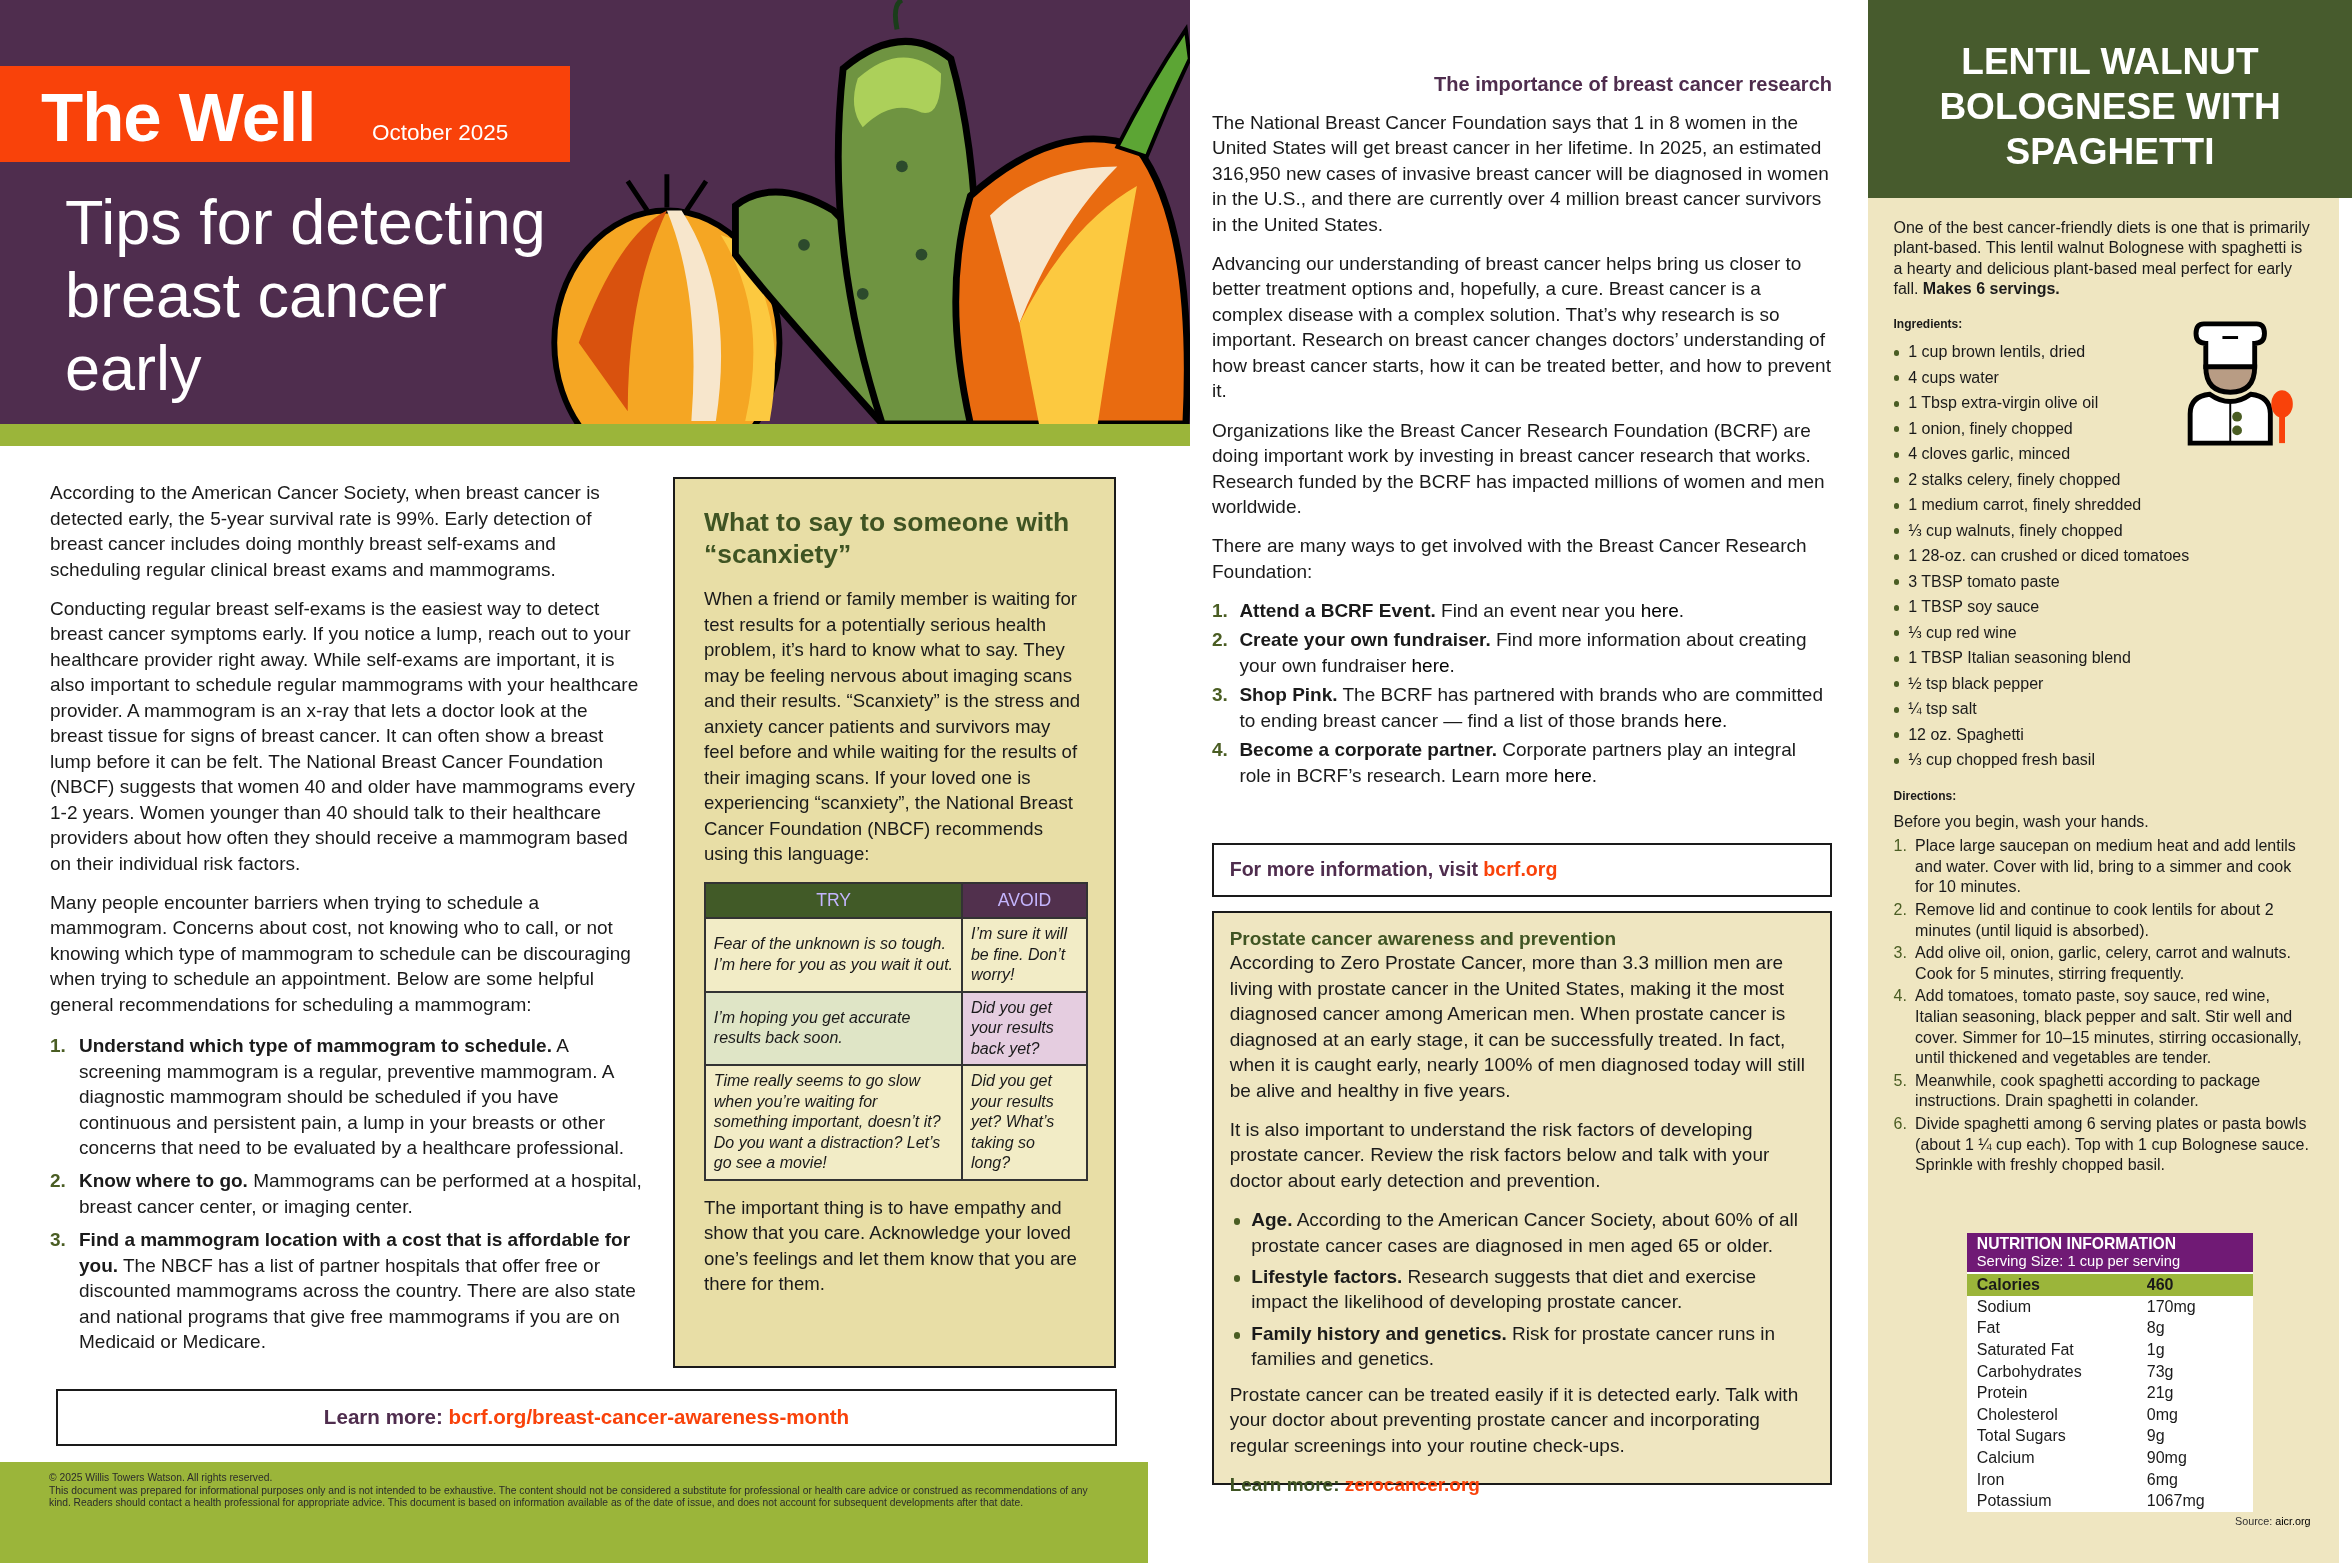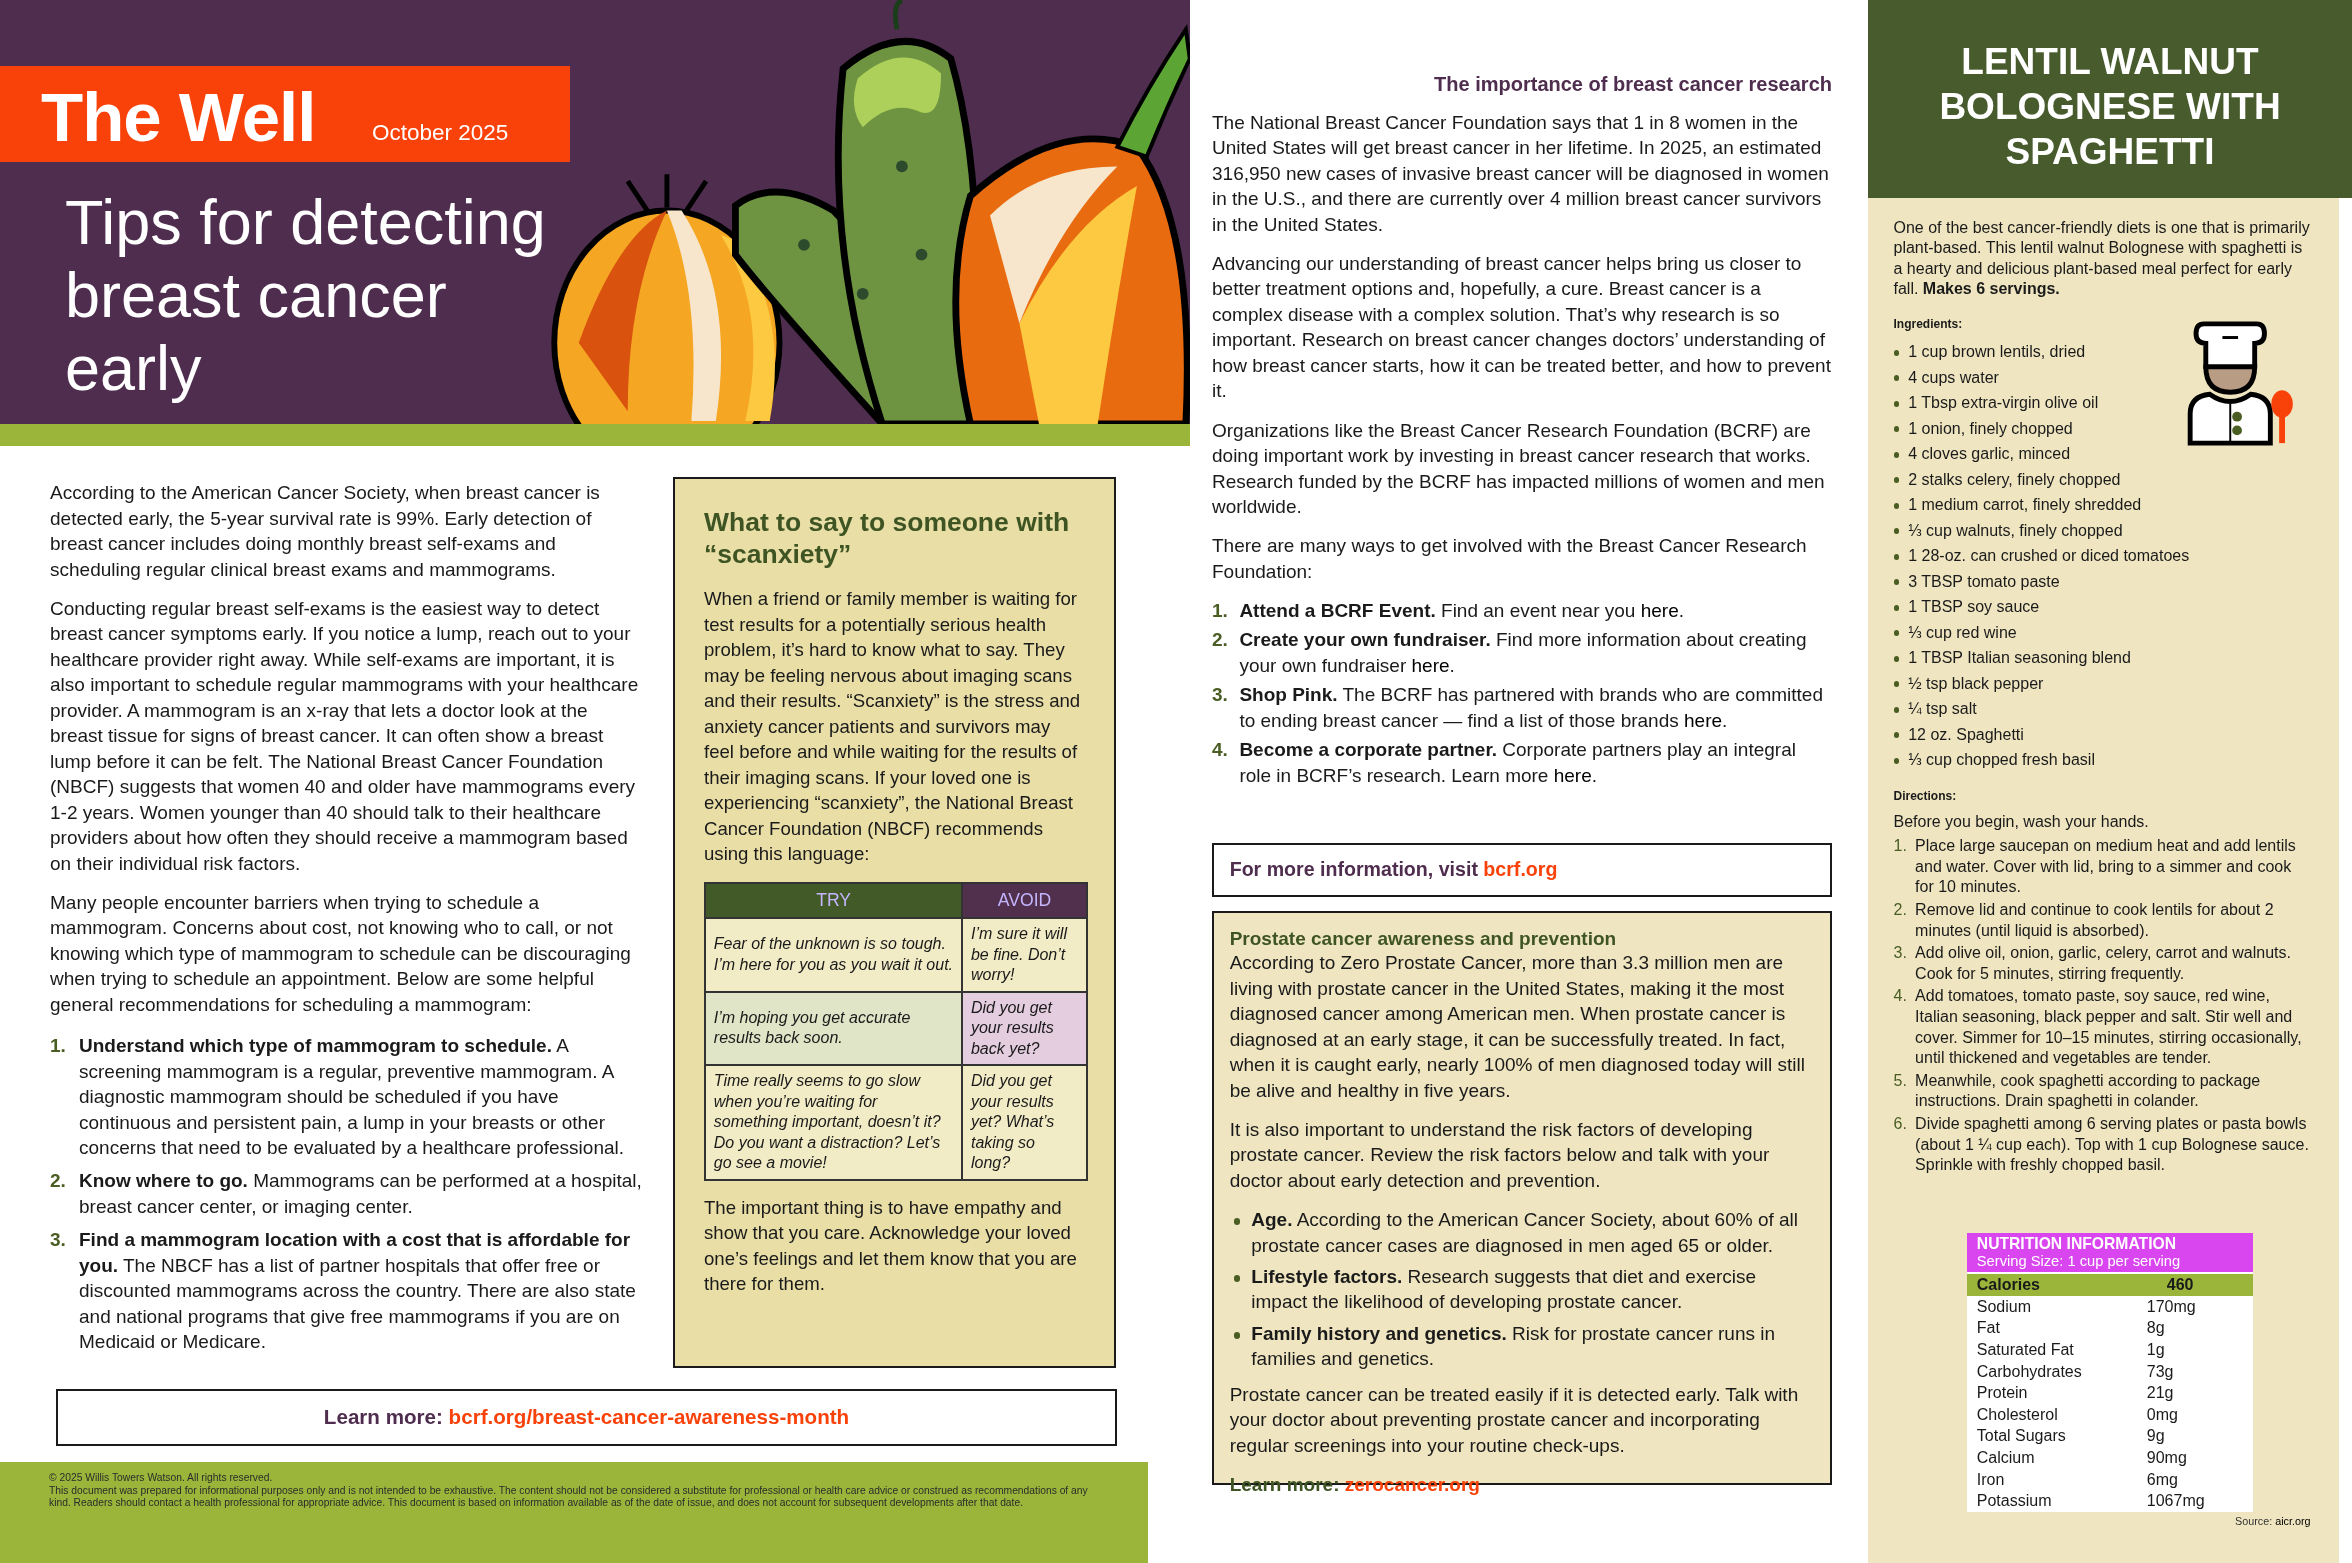--- a/index.html
+++ b/index.html
@@ -68,26 +68,26 @@
   .recipe-body h4 { font-size: 12px; font-weight: bold; margin-bottom: 4.9px; }
   ul.ing { list-style: none; margin-bottom: 13.7px; }
   ul.ing li { position: relative; padding-left: 14.7px; line-height: 25.5px; }
   ul.ing li::before { content: ""; position: absolute; left: 0; top: 10.8px; width: 5.9px; height: 5.9px; border-radius: 50%; background: #4a5d23; }
   ol.dir { list-style: none; }
   ol.dir li { position: relative; padding-left: 21.6px; margin-bottom: 2px; }
   ol.dir li .num { position: absolute; left: 0; color: #4a5d23; }
   .chef { position: absolute; left: 2186px; top: 316px; width: 110px; height: 132px; }
 
   .nutri { position: absolute; left: 1967px; top: 1233px; width: 286px; background: #fff; font-size: 16px; line-height: 21.6px; }
-  .nutri-head { background: #d946ef; color: #fff; padding: 2px 9.8px; line-height: 17.6px; }
+  .nutri-head { background: #701a75; color: #fff; padding: 2px 9.8px; line-height: 17.6px; }
   .nutri-head .t { font-weight: bold; font-size: 15.7px; }
   .nutri-head .s { font-size: 14.7px; }
   .nutri-row { display: flex; padding: 0 9.8px; }
   .nutri-row span:first-child { width: 170px; }
-  .nutri-row.cal { background: #9bb53a; font-weight: bold; border-top: 2px solid #fff; gap: 20px; }
+  .nutri-row.cal { background: #9bb53a; font-weight: bold; border-top: 2px solid #fff; }
   .source { position: absolute; left: 2235px; top: 1515px; font-size: 10.8px; color: #333; }
 </style>
 </head>
 <body>
 
 <div class="hero">
   <svg class="art" viewBox="0 0 694 433">
 
     <ellipse cx="160" cy="350" rx="115" ry="135" fill="#f5a623" stroke="#000" stroke-width="6"></ellipse>
     <path d="M70 350 Q110 240 160 215 Q120 300 120 420 Z" fill="#d9520e"></path>

